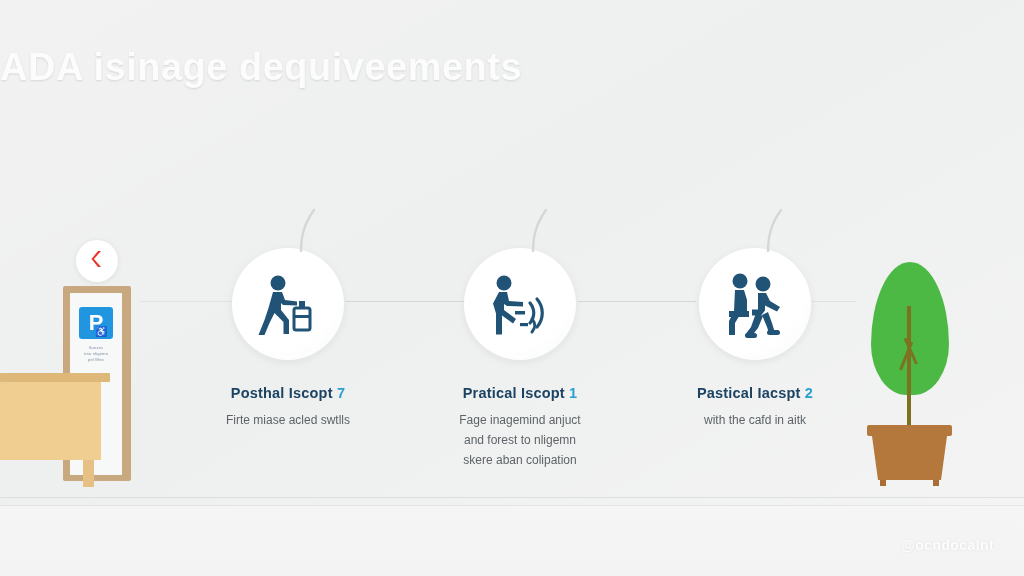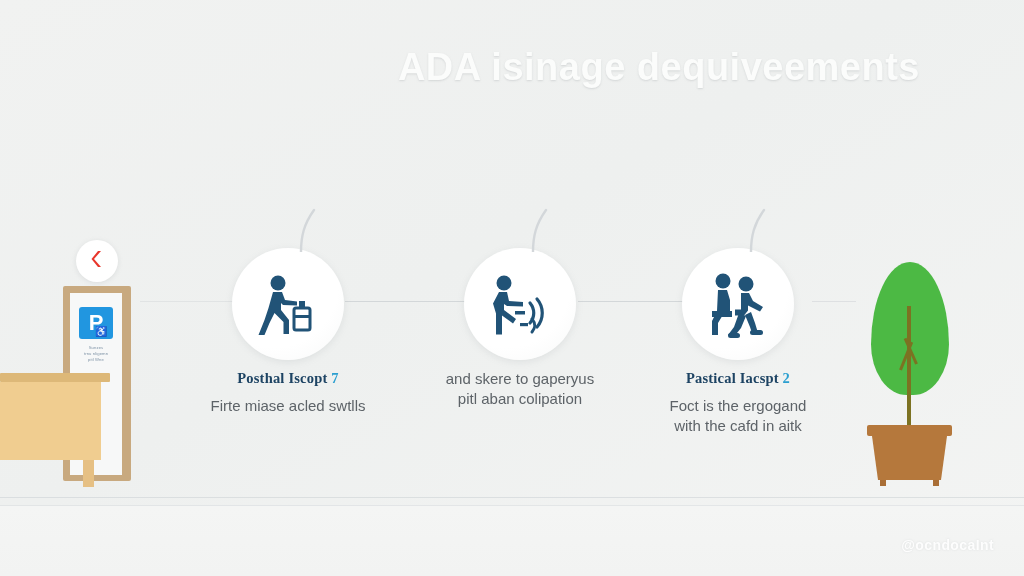--- a/index.html
+++ b/index.html
@@ -38,21 +38,21 @@
     height: 70px;
     background: linear-gradient(180deg, #f4f5f4 0%, #f2f3f2 100%);
   }
 
   
   .title-wrap {
     position: absolute;
     left: 0;
     top: 38px;
     width: 920px;
-    text-align: right;
+    text-align: left;
     pointer-events: none;
   }
   .title-line {
     font-size: 38px;
     font-weight: bold;
     letter-spacing: 0.5px;
     line-height: 58px;
     color: #fbfcfb;
     text-shadow: 0 1px 2px rgba(190, 193, 194, 0.55);
   }
@@ -71,21 +71,21 @@
 
   
   .step {
     position: absolute;
     top: 248px;
     width: 230px;
     text-align: center;
   }
   .step.s1 { left: 173px; }
   .step.s2 { left: 405px; }
-  .step.s3 { left: 623px; }
+  .step.s3 { left: 640px; }
 
   .bulb {
     position: relative;
     width: 112px;
     height: 112px;
     margin: 0 auto;
     border-radius: 50%;
     background: radial-gradient(circle at 38% 32%, #ffffff 0%, #ffffff 62%, #f7f8f8 100%);
     box-shadow: 0 2px 7px rgba(140, 148, 154, 0.17);
     display: flex;
@@ -98,34 +98,33 @@
     left: 50%;
     top: -52px;
     width: 34px;
     height: 56px;
     margin-left: -4px;
     pointer-events: none;
   }
   .bulb svg.picto { display: block; }
 
   .step-title {
-    margin-top: 10px;
+    margin-top: 25px;
     font-size: 14.5px;
     font-weight: bold;
     color: #1d4363;
     letter-spacing: 0.2px;
-    font-family: Liberation Serif, serif;
   }
   .step-title .num {
     color: #2b9fd0;
     font-weight: bold;
   }
   .step-body {
     margin-top: 9px;
-    font-size: 15px;
+    font-size: 12px;
     line-height: 20px;
     color: #5d6368;
   }
 
   
   .kiosk { position: absolute; left: 0; top: 230px; width: 190px; height: 280px; }
 
   .sign-frame {
     position: absolute;
     left: 63px;
@@ -365,23 +364,28 @@
           <circle cx="20" cy="15" r="7.5"></circle>
           <path d="M15 24 h8 l2 9 l14 1 v4.5 l-16 -0.5 l-3 -2 v6 l12 9 l-3 4.5 l-11 -8 v19 h-6 v-21 l-3 -10 z"></path>
           <path d="M31 43 h10 v3.5 h-10 z"></path>
           <path d="M46 35 c5 6 5 14 0 20" stroke="#215377" stroke-width="3.2" fill="none" stroke-linecap="round"></path>
           <path d="M53 31 c7 8 7 20 0 28" stroke="#215377" stroke-width="3.2" fill="none" stroke-linecap="round"></path>
           <path d="M36 55 h8 v3.2 h-8 z"></path>
           <path d="M48 51 c3.5 4 3.5 9 0 13" stroke="#215377" stroke-width="3" fill="none" stroke-linecap="round"></path>
         </g>
       </svg>
     </div>
+    <div class="step-title">
+      <span>Pratical Iscopt</span>
+      <span class="num">1</span>
+    </div>
     <div class="step-body">
-      <div>and skere to gaperyus</div>
-      <div>pitl aban colipation</div>
+      <div>Fage inagemind anjuct</div>
+      <div>and forest to nligemn</div>
+      <div>skere aban colipation</div>
     </div>
   </div>
 
   <div class="step s3">
     <div class="bulb">
       <svg class="stem" viewBox="0 0 34 56">
         <path d="M17 56 C17 40 20 28 30 14" stroke="#d3d7da" stroke-width="2.4" fill="none" stroke-linecap="round"></path>
       </svg>
       <svg class="picto" width="74" height="74" viewBox="0 0 74 74">
         <g fill="#215377">
@@ -395,21 +399,20 @@
           <rect x="49" y="63" width="13" height="5" rx="2.5"></rect>
           <path d="M44 48 l5 12 l2 6 h6 l-3 -10 l-4 -11 z"></path>
         </g>
       </svg>
     </div>
     <div class="step-title">
       <span>Pastical Iacspt</span>
       <span class="num">2</span>
     </div>
     <div class="step-body">
-      <div>Foct is the ergogand</div>
       <div>with the cafd in aitk</div>
     </div>
   </div>
 
   <div class="tree">
     <div class="canopy"></div>
     <div class="branch b1"></div>
     <div class="branch b2"></div>
     <div class="trunk"></div>
     <div class="pot-rim"></div>

